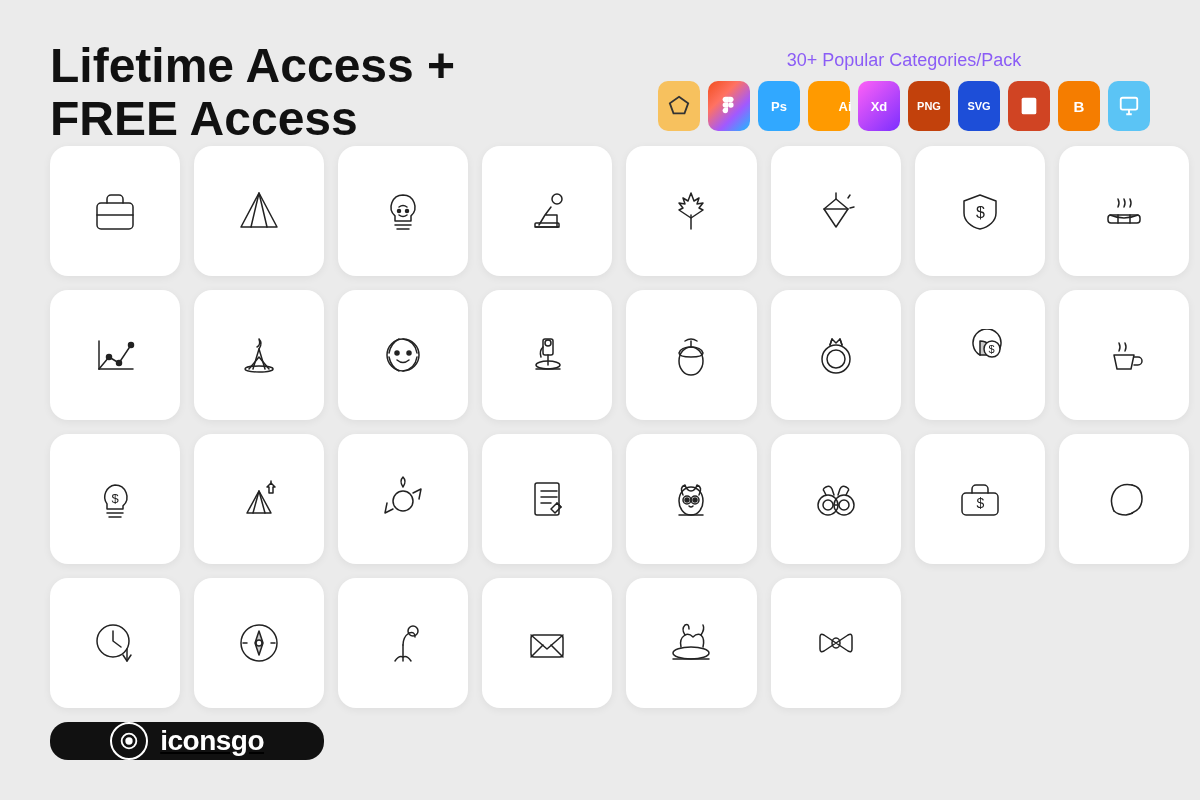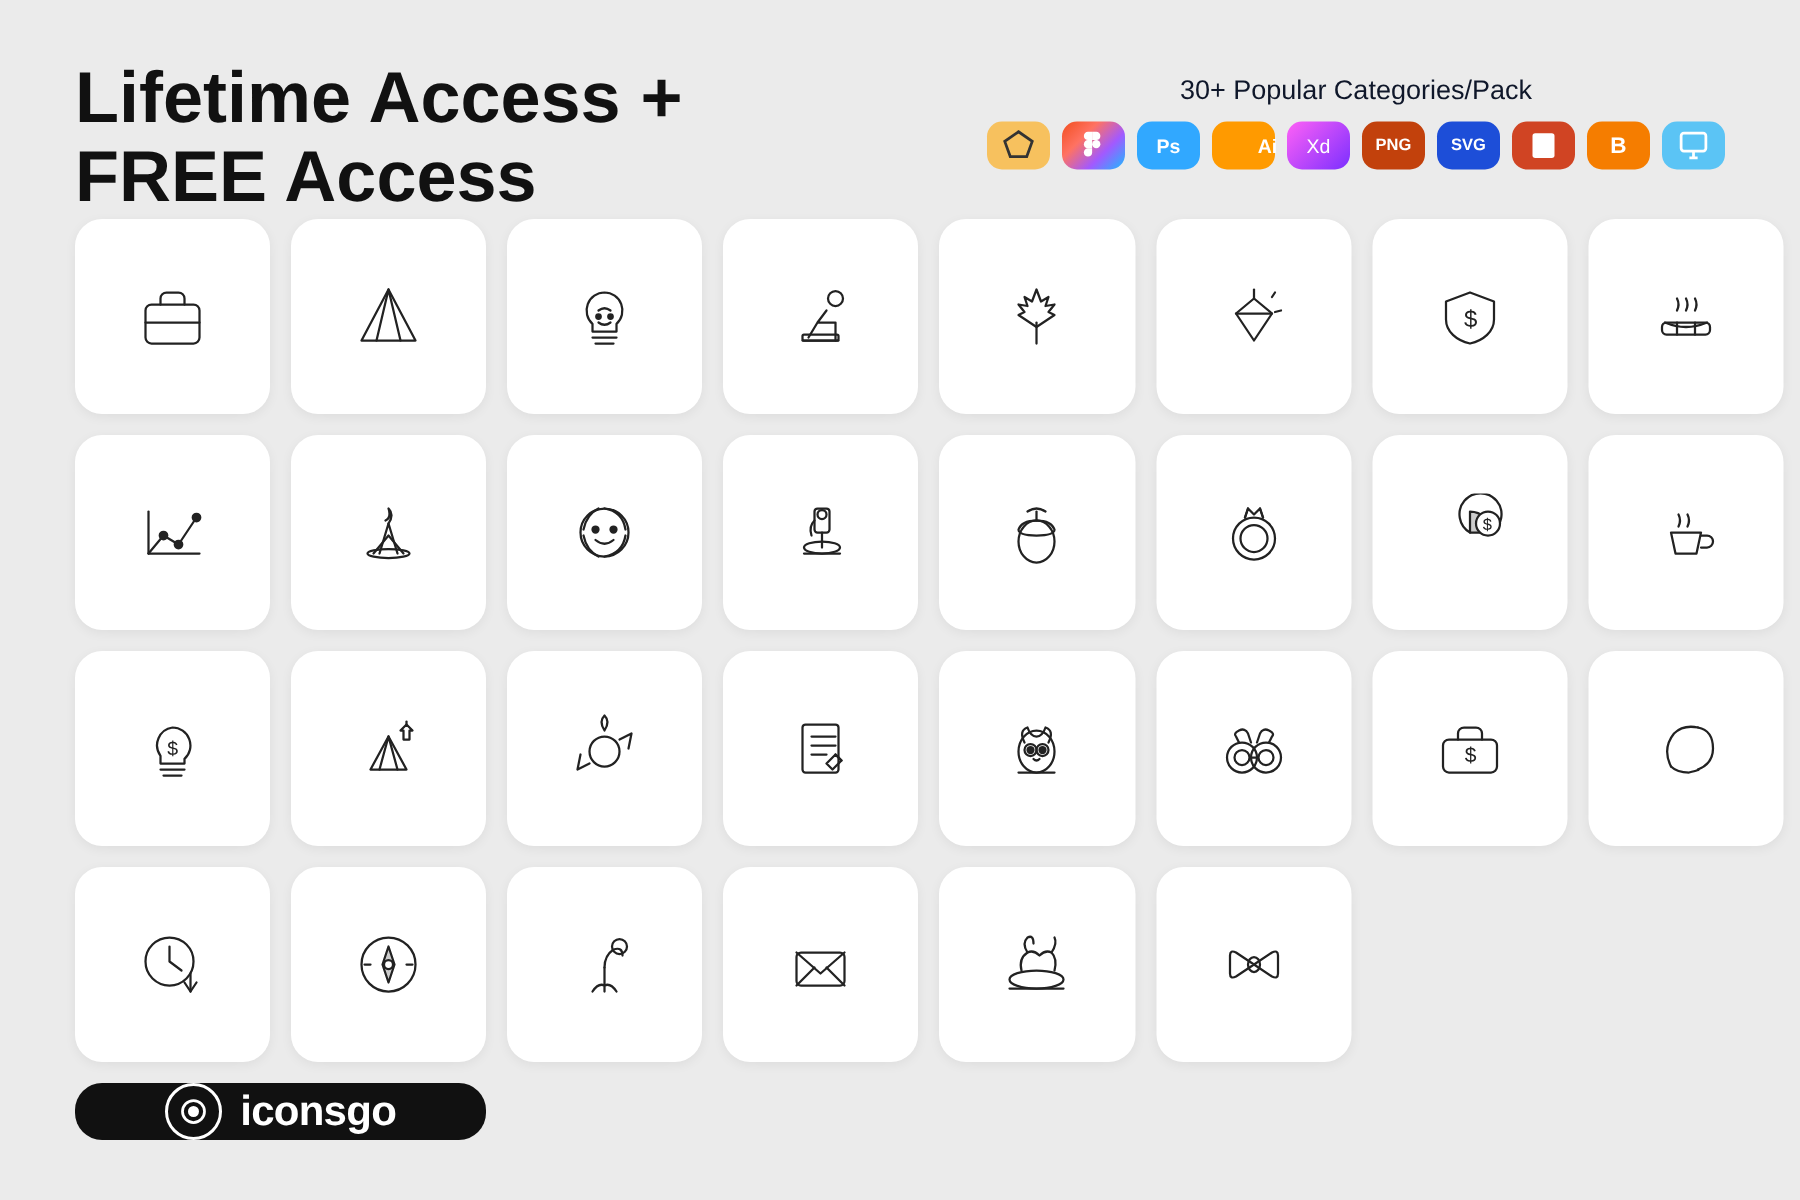--- a/index.html
+++ b/index.html
@@ -33,31 +33,31 @@
     }
     .top-right {
       display: flex;
       flex-direction: column;
       align-items: center;
       gap: 10px;
       padding-top: 10px;
     }
     .categories-text {
       font-size: 18px;
-      color: #0f172a;
+      color: #8b5cf6;
       font-weight: 400;
     }
     .format-badges {
       display: flex;
       gap: 8px;
       align-items: center;
     }
     .badge {
       width: 42px;
-      height: 32px;
+      height: 50px;
       border-radius: 10px;
       display: flex;
       align-items: center;
       justify-content: center;
       font-size: 13px;
       font-weight: 700;
       color: white;
     }
     .badge-sketch { background: #f7c15e; }
     .badge-figma { 
@@ -96,20 +96,21 @@
     }
     .brand-card {
       background: #111;
       border-radius: 18px;
       display: flex;
       align-items: center;
       justify-content: center;
       gap: 12px;
       grid-column: span 2;
       padding: 0 20px;
+      text-decoration: underline;
     }
     .brand-icon {
       width: 38px;
       height: 38px;
       border-radius: 50%;
       border: 2.5px solid white;
       display: flex;
       align-items: center;
       justify-content: center;
     }
@@ -148,21 +149,21 @@
           <svg viewBox="0 0 24 24" width="22" height="22" fill="white">
               <path d="M8 2C6.3 2 5 3.3 5 5s1.3 3 3 3h3V2H8z"></path>
               <path d="M11 8H8c-1.7 0-3 1.3-3 3s1.3 3 3 3h3V8z"></path>
               <path d="M11 14H8c-1.7 0-3 1.3-3 3s1.3 3 3 3 3-1.3 3-3v-3z"></path>
               <path d="M11 2h3c1.7 0 3 1.3 3 3s-1.3 3-3 3h-3V2z"></path>
               <circle cx="14" cy="11" r="3" fill="white"></circle>
             </svg>
         </div>
         <div class="badge badge-ps" style="font-size:13px; font-weight:700;">Ps</div>
         <div class="badge badge-ai" style="font-size:13px; font-weight:700;padding-left:32px;">Ai</div>
-        <div class="badge badge-xd" style="font-size:13px; font-weight:400; background: linear-gradient(135deg,#ff61f6,#7b2fff);">Xd</div>
+        <div class="badge badge-xd" style="font-size:13px; font-weight:700; background: linear-gradient(135deg,#ff61f6,#7b2fff);">Xd</div>
         <div class="badge badge-png" style="font-size:11px; font-weight:700; background:#c2410c;">PNG</div>
         <div class="badge badge-svg" style="font-size:11px; font-weight:700; background:#1d4ed8;">SVG</div>
         <div class="badge badge-ppt" style="font-size:13px; font-weight:700; background:#d04423;">
           <svg viewBox="0 0 24 24" width="22" height="22" fill="white">
               <rect x="4" y="3" width="16" height="18" rx="2"></rect>
               <path stroke="white" stroke-width="1.5" d="M8 8h5c1.1 0 2 .9 2 2s-.9 2-2 2H8"></path>
               <path stroke="white" stroke-width="1.5" d="M8 8v8"></path>
             </svg>
         </div>
         <div class="badge" style="background:#f57d00; font-size:15px; font-weight:900;">B</div>

